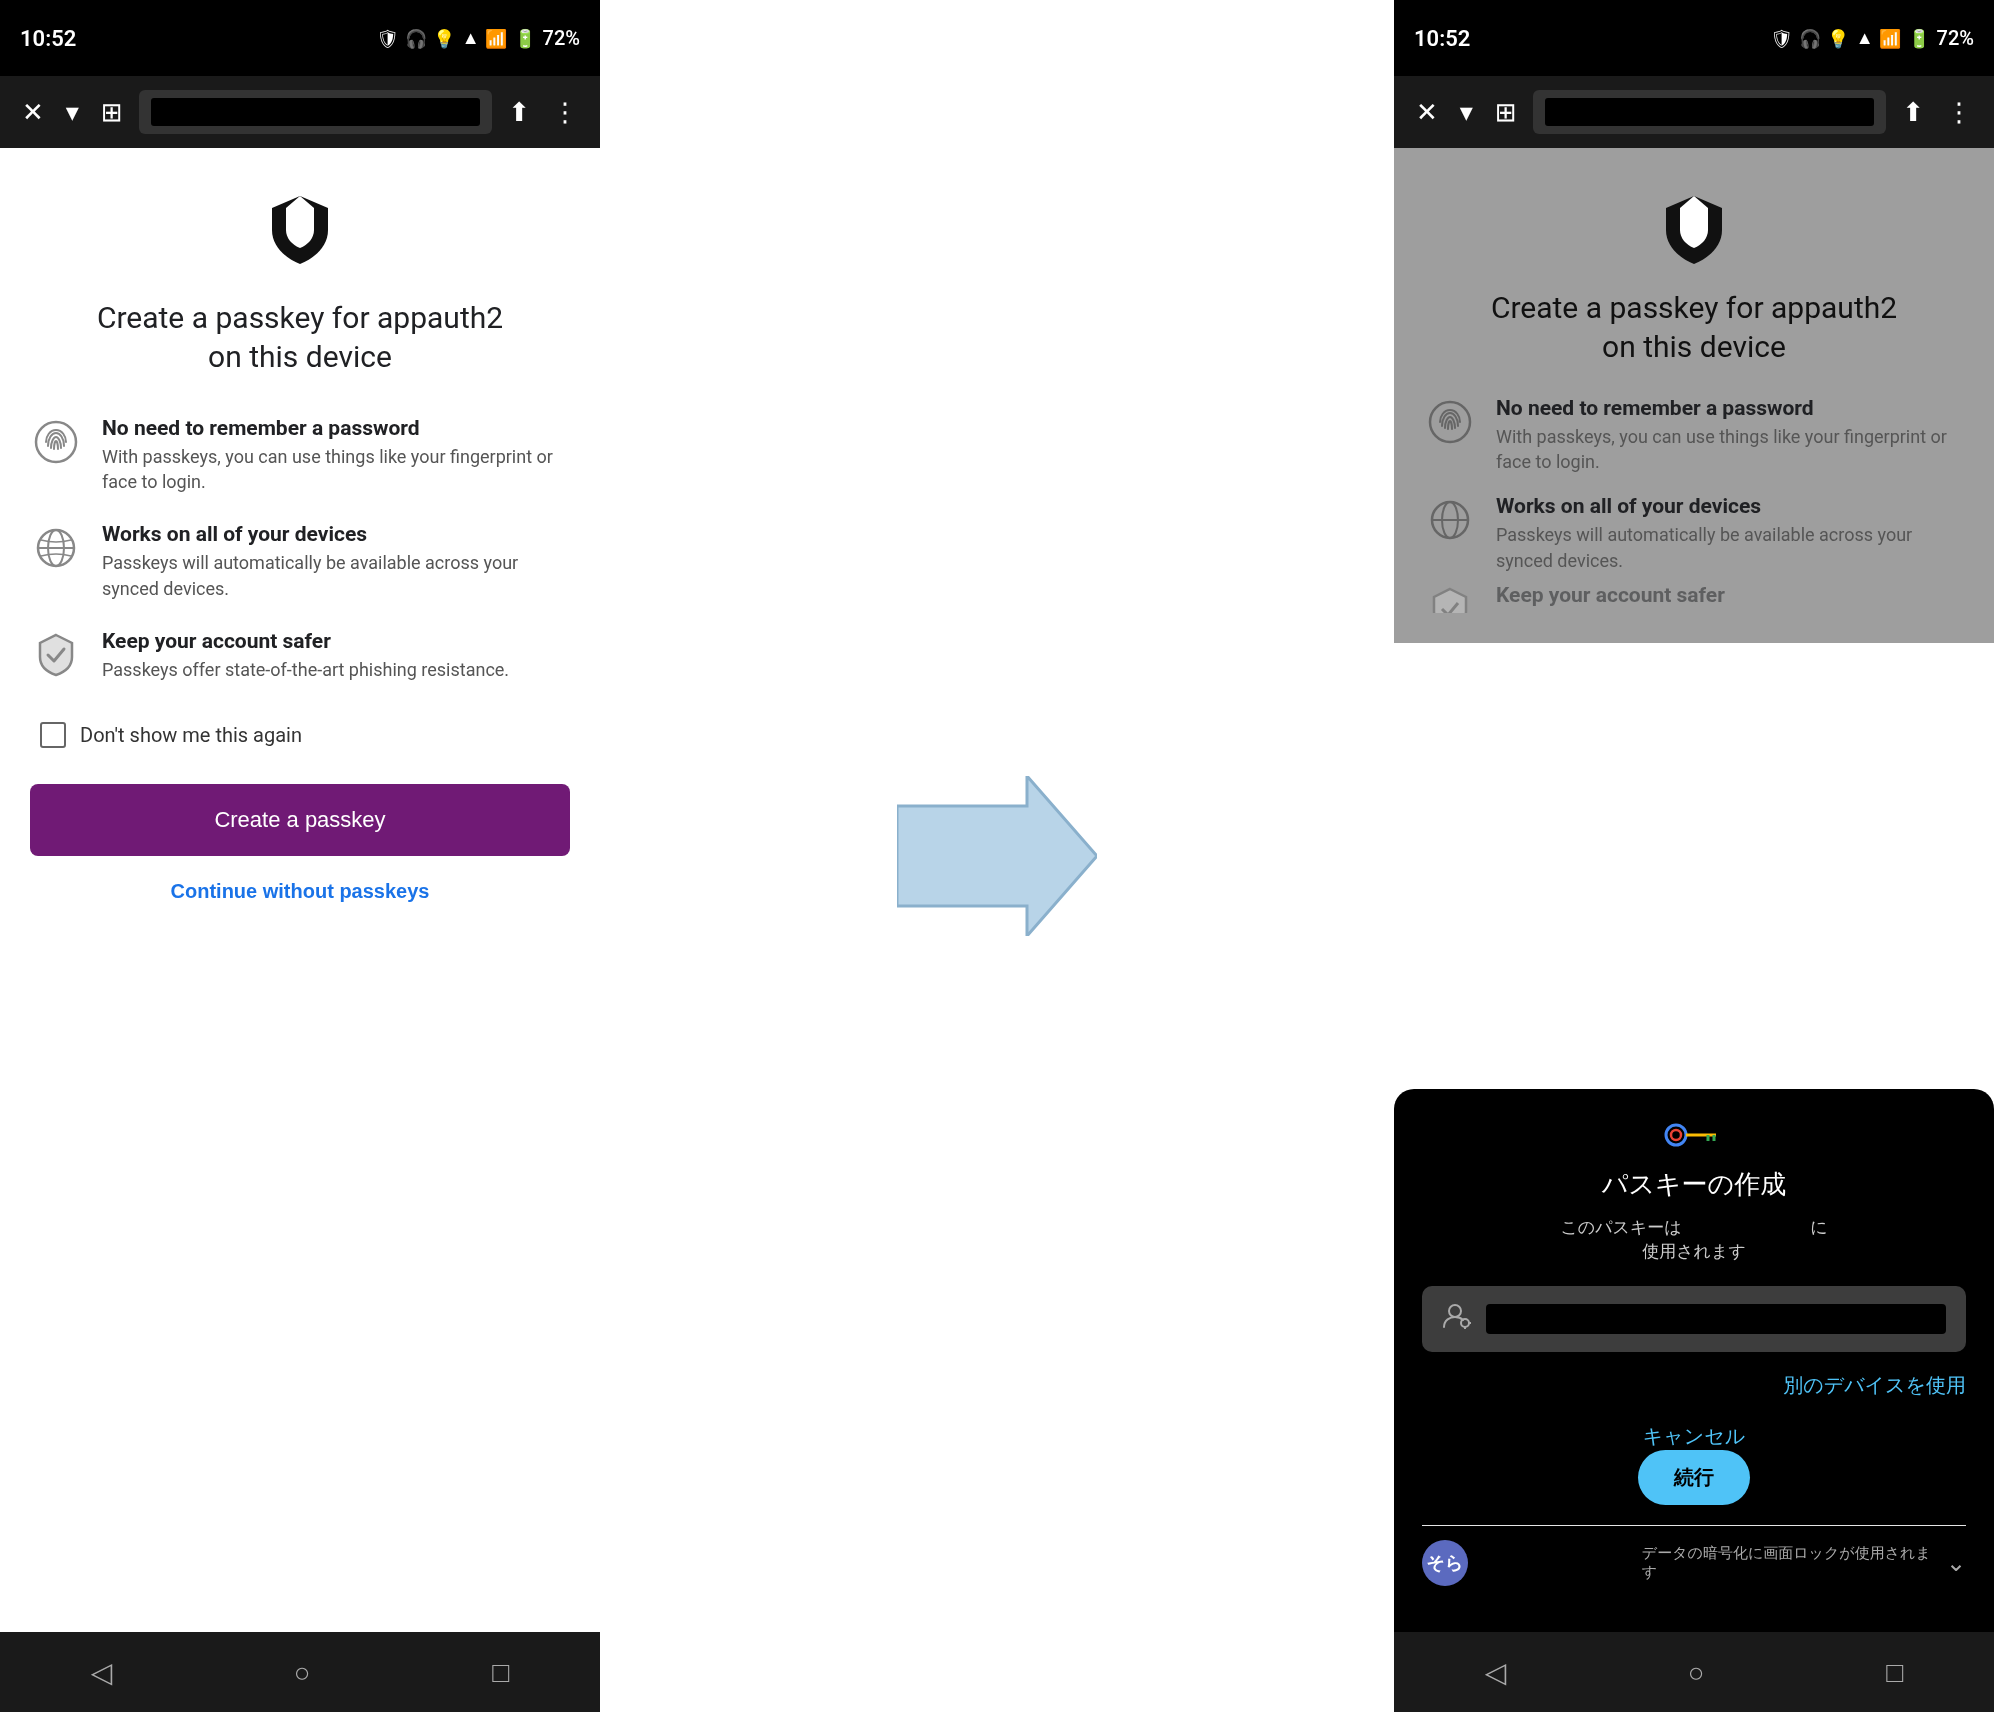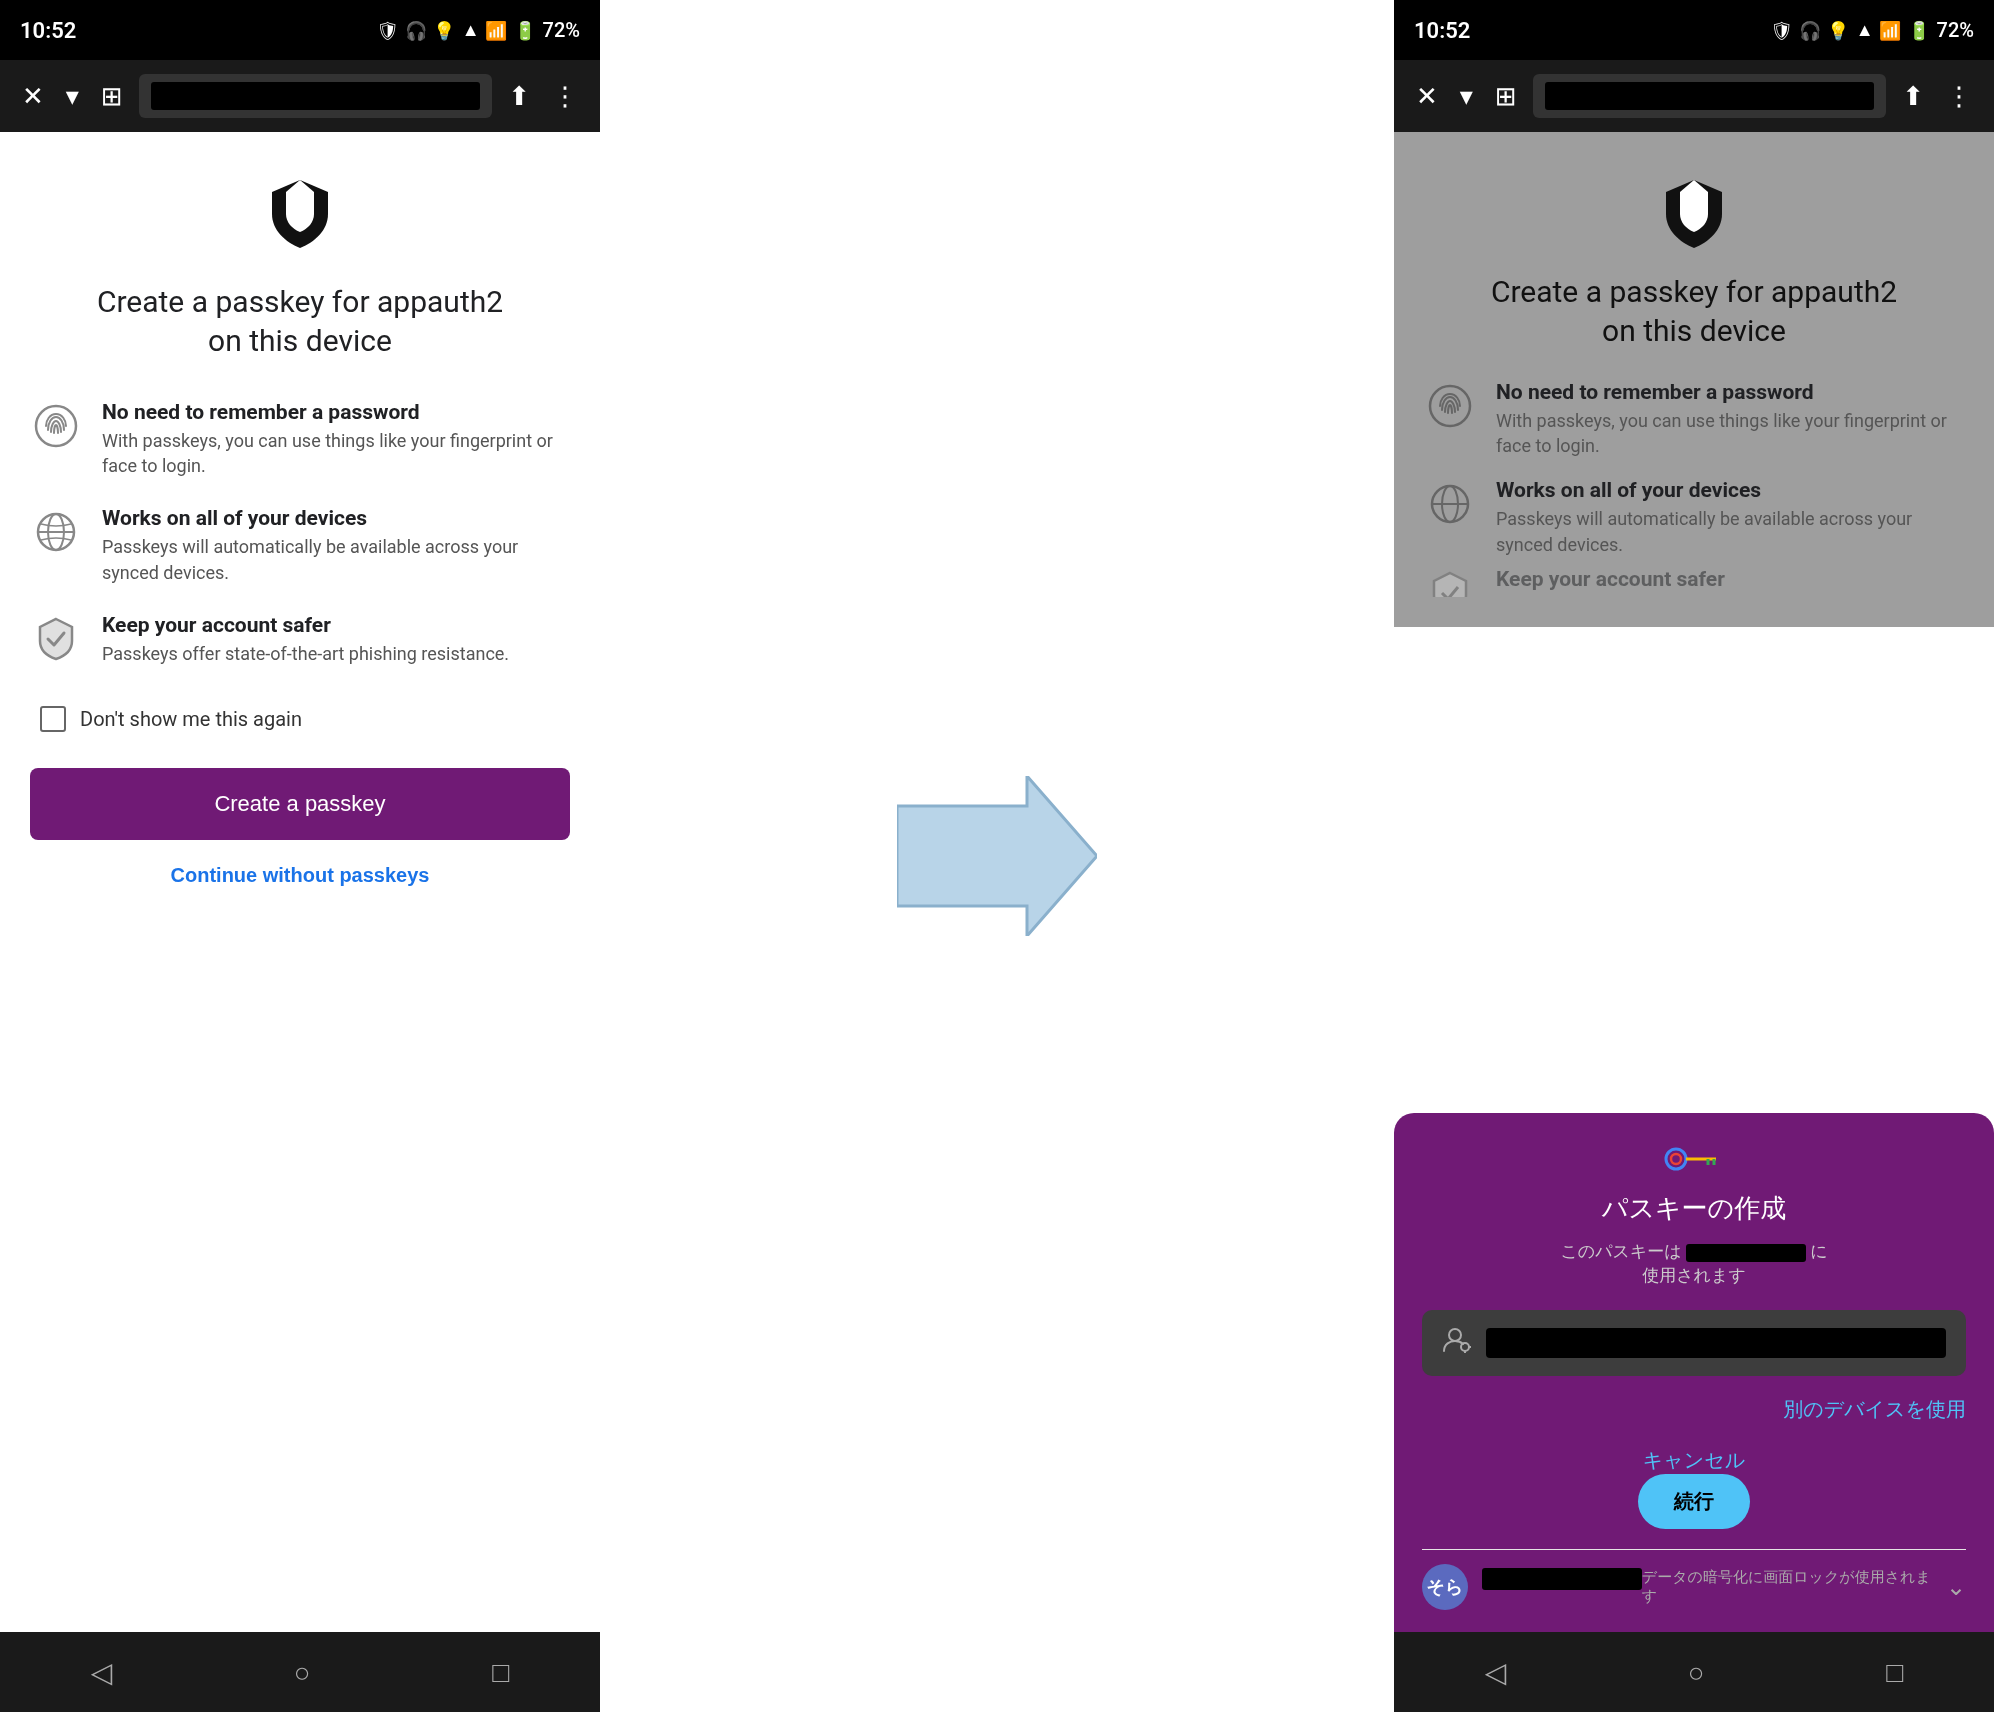--- a/index.html
+++ b/index.html
@@ -31,21 +31,21 @@
       display: flex;
       flex-direction: column;
       position: relative;
       flex-shrink: 0;
       margin-left: 794px;
     }
 
     
     .status-bar {
       background: #000;
-      height: 60px;
+      height: 76px;
       display: flex;
       align-items: center;
       justify-content: space-between;
       padding: 0 20px;
       color: #fff;
       font-size: 22px;
       font-weight: 500;
       flex-shrink: 0;
     }
     .status-bar .time { font-size: 22px; font-weight: 600; }
@@ -240,23 +240,23 @@
       position: relative;
       overflow: hidden;
     }
 
     
     .passkey-modal {
       position: absolute;
       bottom: 0;
       left: 0;
       right: 0;
-      background: #701a75;
+      background: #000000;
       border-radius: 20px 20px 0 0;
-      padding: 30px 28px 12px;
+      padding: 30px 28px 36px;
       z-index: 10;
     }
     .modal-key-icon {
       display: flex;
       justify-content: center;
       margin-bottom: 16px;
     }
     .modal-title {
       text-align: center;
       font-size: 26px;

